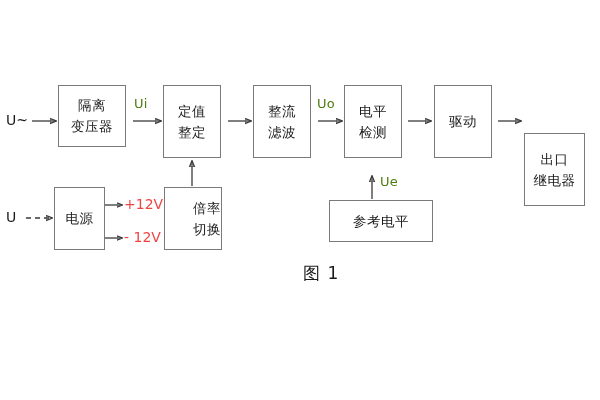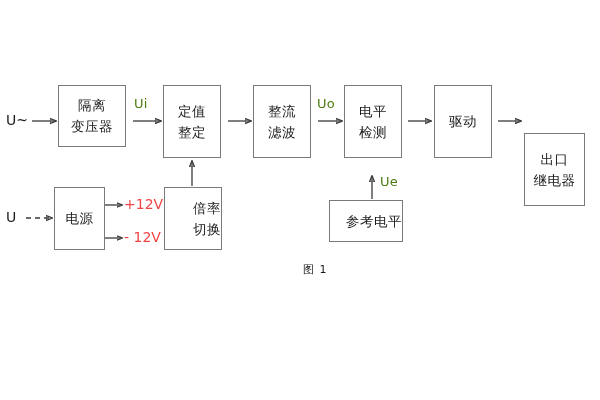--- a/index.html
+++ b/index.html
@@ -42,21 +42,21 @@
   }
   .sig {
     position: absolute;
     font-size: 13px;
     color: #4d7c0f;
     white-space: nowrap;
     letter-spacing: 0.2px;
   }
   .caption {
     position: absolute;
-    font-size: 11px;
+    font-size: 17px;
     color: #1a1a1a;
     letter-spacing: 1px;
     white-space: nowrap;
   }
   .term {
     position: absolute;
     font-size: 14px;
     color: #1a1a1a;
     white-space: nowrap;
   }
@@ -162,19 +162,19 @@
   <div class="rail" style="left:124px; top:196px;">+12V</div>
   <div class="rail" style="left:124px; top:229px;">- 12V</div>
 
   <div class="node" style="left:164px; top:187px; width:58px; height:63px;align-items:flex-end;">
     <span class="ln">倍率</span>
     <span class="ln">切换</span>
   </div>
 
   <div class="sig" style="left:380px; top:174px;">Ue</div>
 
-  <div class="node" style="left:329px; top:200px; width:74px; height:42px;align-items:flex-end;">
+  <div class="node" style="left:329px; top:200px; width:104px; height:42px;">
     <span class="ln">参考电平</span>
   </div>
 
   <div class="caption" style="left:303px; top:262px;">图 1</div>
 
 </div>
 
 </body></html>

